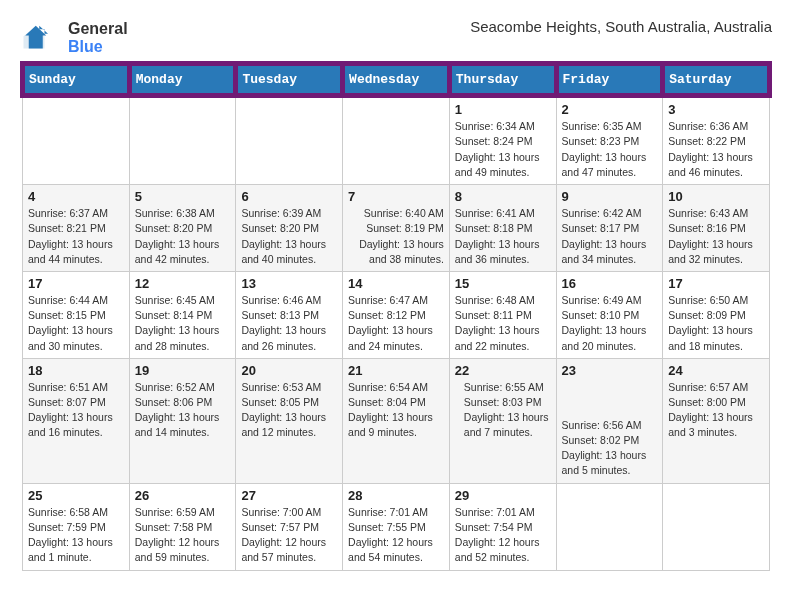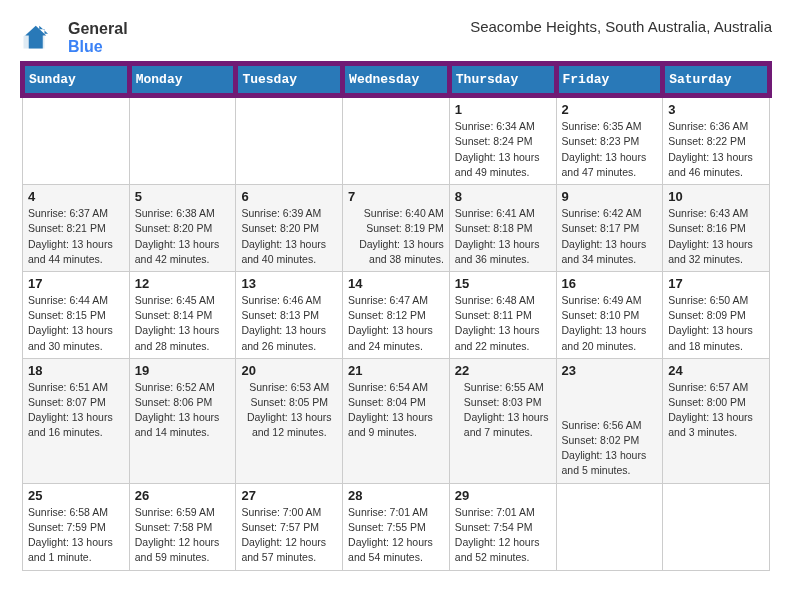--- a/index.html
+++ b/index.html
@@ -258,21 +258,21 @@
         </td>
         <td>
           <span class="day-number">19</span>
           <div class="day-info" style="white-space: pre-line;">Sunrise: 6:52 AM
 Sunset: 8:06 PM
 Daylight: 13 hours
 and 14 minutes.</div>
         </td>
         <td>
           <span class="day-number">20</span>
-          <div class="day-info" style="white-space: pre-line; text-align: center;">Sunrise: 6:53 AM
+          <div class="day-info" style="white-space: pre-line;">Sunrise: 6:53 AM
 Sunset: 8:05 PM
 Daylight: 13 hours
 and 12 minutes.</div>
         </td>
         <td>
           <span class="day-number">21</span>
           <div class="day-info" style="white-space: pre-line;">Sunrise: 6:54 AM
 Sunset: 8:04 PM
 Daylight: 13 hours
 and 9 minutes.</div>

